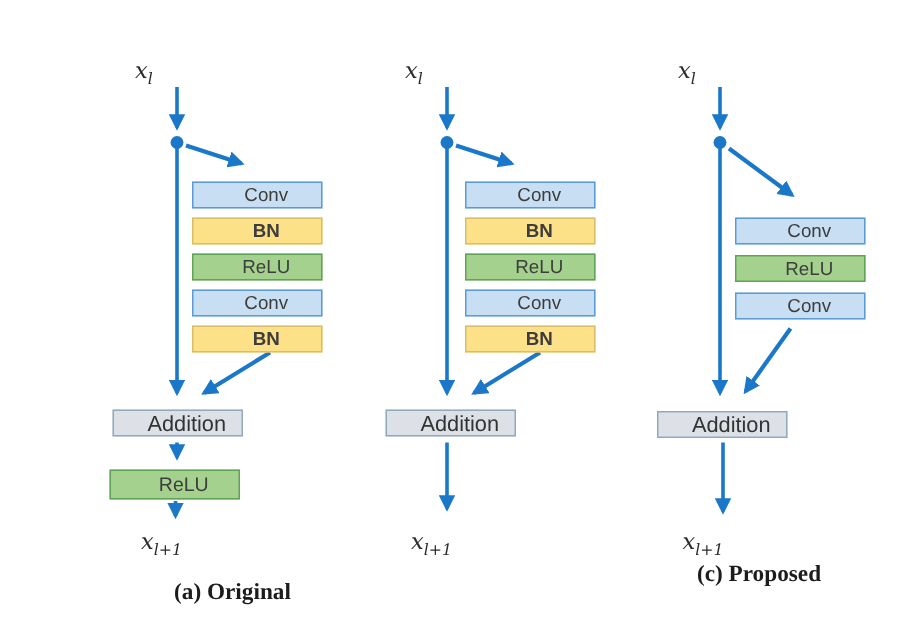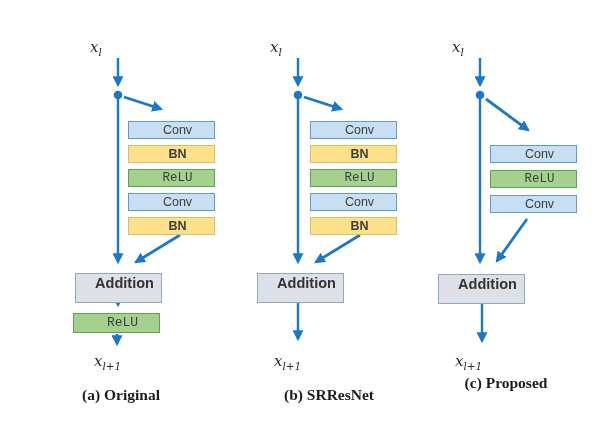--- a/index.html
+++ b/index.html
@@ -12,24 +12,24 @@
   .wires line.thick{stroke-width:2.8;}
   .wires circle{fill:var(--arrow,#1b78c8);}
   .wires .arrowhead{fill:var(--arrow,#1b78c8);}
   .box{
     position:absolute;width:87px;height:18px;box-sizing:border-box;
     border:1px solid #999;text-align:center;line-height:16px;
     font-size:12.5px;color:#3d3d3d;padding-left:12px;
   }
   .conv{background:var(--conv-fill,#c8def2);border-color:var(--conv-border,#5b9bd5);}
   .bn{background:var(--bn-fill,#fde189);border-color:var(--bn-border,#d9bd6b);font-weight:bold;}
-  .relu{background:var(--relu-fill,#a4d28e);border-color:var(--relu-border,#61a356);font-family:Liberation Mono, monospace;}
+  .relu{background:var(--relu-fill,#a4d28e);border-color:var(--relu-border,#61a356);}
   .addition{
     background:var(--addition-fill,#dde1e7);border-color:var(--addition-border,#90a8c0);
-    height:30px;line-height:19px;font-size:14.5px;color:#333;font-weight:bold;
+    height:18px;line-height:19px;font-size:14.5px;color:#333;
   }
   .post{height:20px;line-height:18px;font-size:13px;}
   .mathlabel{
     position:absolute;width:56px;text-align:left;
     font-family:"DejaVu Serif","Liberation Serif",serif;
     font-style:italic;font-size:15px;color:#2b2b2b;
   }
   .mathlabel sub{font-size:10.5px;font-style:italic;}
   .caption{
     position:absolute;width:170px;text-align:center;
@@ -77,34 +77,33 @@
   <div class="box conv" style="left:128px;top:121px;">Conv</div>
   <div class="box bn" style="left:128px;top:145px;">BN</div>
   <div class="box relu" style="left:128px;top:169px;">ReLU</div>
   <div class="box conv" style="left:128px;top:193px;">Conv</div>
   <div class="box bn" style="left:128px;top:217px;">BN</div>
 
   <div class="box addition" style="left:75px;top:273px;">Addition</div>
   <div class="box relu post" style="left:73px;top:313px;">ReLU</div>
 
   <div class="mathlabel" style="left:94px;top:352px;"><span>x</span><sub>l+1</sub></div>
-  <div class="caption" style="left:36px;top:386px;">(a) Original</div>
+  <div class="caption" style="left:70px;top:386px;">(a) Original</div>
 
   <div class="mathlabel" style="left:270px;top:38px;"><span>x</span><sub>l</sub></div>
 
   <div class="box conv" style="left:310px;top:121px;">Conv</div>
   <div class="box bn" style="left:310px;top:145px;">BN</div>
   <div class="box relu" style="left:310px;top:169px;">ReLU</div>
   <div class="box conv" style="left:310px;top:193px;">Conv</div>
   <div class="box bn" style="left:310px;top:217px;">BN</div>
 
   <div class="box addition" style="left:257px;top:273px;">Addition</div>
 
   <div class="mathlabel" style="left:274px;top:352px;"><span>x</span><sub>l+1</sub></div>
-  <div class="caption" style="left:244px;top:386px;">(b) SRResNet</div>
 
   <div class="mathlabel" style="left:452px;top:38px;"><span>x</span><sub>l</sub></div>
 
   <div class="box conv" style="left:490px;top:145px;">Conv</div>
   <div class="box relu" style="left:490px;top:170px;">ReLU</div>
   <div class="box conv" style="left:490px;top:195px;">Conv</div>
 
   <div class="box addition" style="left:438px;top:274px;">Addition</div>
 
   <div class="mathlabel" style="left:455px;top:352px;"><span>x</span><sub>l+1</sub></div>

